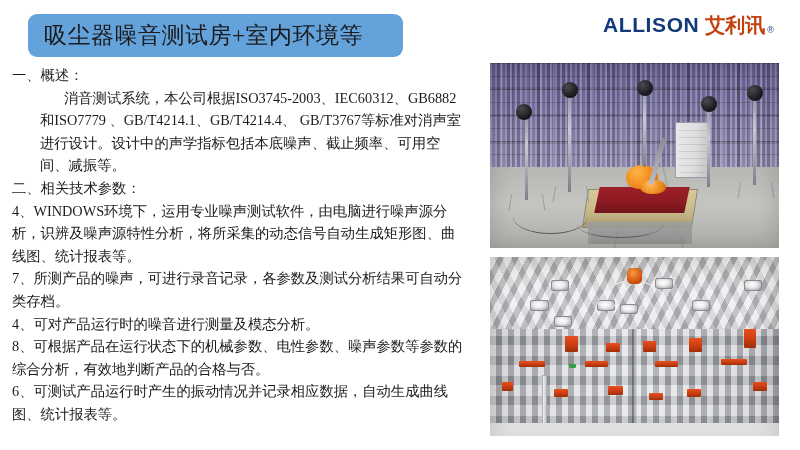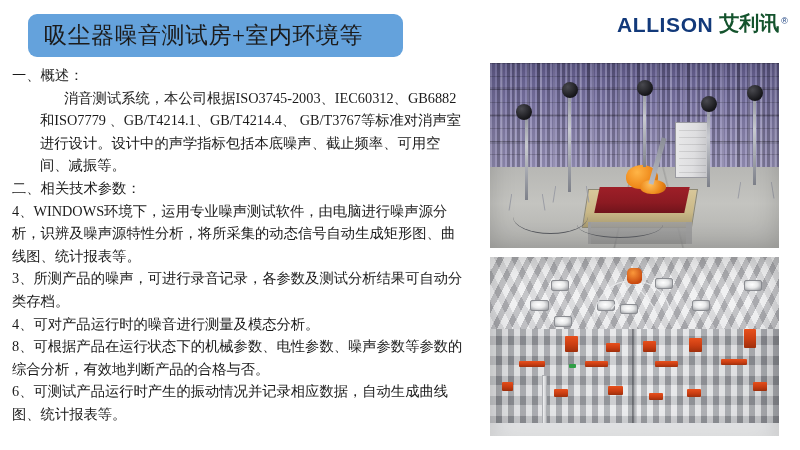--- a/index.html
+++ b/index.html
@@ -41,38 +41,38 @@
     font-size: 23px;
     font-weight: 400;
     color: #1b1b1b;
     letter-spacing: 0.5px;
     white-space: nowrap;
   }
 
   
   .logo {
     position: absolute;
-    right: 12px;
+    right: 26px;
     top: 14px;
     display: flex;
-    align-items: center;
+    align-items: flex-end;
   }
   .logo-latin {
     font-family: "Liberation Sans", "DejaVu Sans", sans-serif;
     font-size: 21px;
     font-weight: bold;
     color: #12397a;
     letter-spacing: 0.6px;
     line-height: 1;
   }
   .logo-cjk {
-    font-family: Liberation Mono, monospace;
+    font-family: Liberation Sans, sans-serif;
     font-size: 20px;
     font-weight: bold;
-    color: #14532d;
+    color: #c2410c;
     margin-left: 6px;
     line-height: 1;
   }
   .logo-reg {
     font-family: "Liberation Sans", "DejaVu Sans", sans-serif;
     font-size: 9px;
     color: #12397a;
     margin-left: 2px;
     margin-top: -6px;
     line-height: 1;
@@ -341,21 +341,21 @@
     <span class="logo-latin">ALLISON</span>
     <span class="logo-cjk">艾利讯</span>
     <span class="logo-reg">®</span>
   </div>
 
   <div class="body-col">
     <p class="para">一、概述：</p>
     <p class="para indent">消音测试系统，本公司根据ISO3745-2003、IEC60312、GB6882 和ISO7779 、GB/T4214.1、GB/T4214.4、 GB/T3767等标准对消声室进行设计。设计中的声学指标包括本底噪声、截止频率、可用空间、减振等。</p>
     <p class="para">二、相关技术参数：</p>
     <p class="para">4、WINDOWS环境下，运用专业噪声测试软件，由电脑进行噪声源分析，识辨及噪声源特性分析，将所采集的动态信号自动生成矩形图、曲线图、统计报表等。</p>
-    <p class="para">3、所测产品的噪声，可进行录音记录，各参数及测试分析结果可自动分类存档。</p>
+    <p class="para">7、所测产品的噪声，可进行录音记录，各参数及测试分析结果可自动分类存档。</p>
     <p class="para">4、可对产品运行时的噪音进行测量及模态分析。</p>
     <p class="para">8、可根据产品在运行状态下的机械参数、电性参数、噪声参数等参数的综合分析，有效地判断产品的合格与否。</p>
     <p class="para">6、可测试产品运行时产生的振动情况并记录相应数据，自动生成曲线图、统计报表等。</p>
   </div>
 
   <div class="photo" id="photo-top">
     <div class="ph-inner">
       <div class="pt-wall"></div>
       <div class="pt-wall-blocks"></div>
       <div class="pt-floor"></div>

